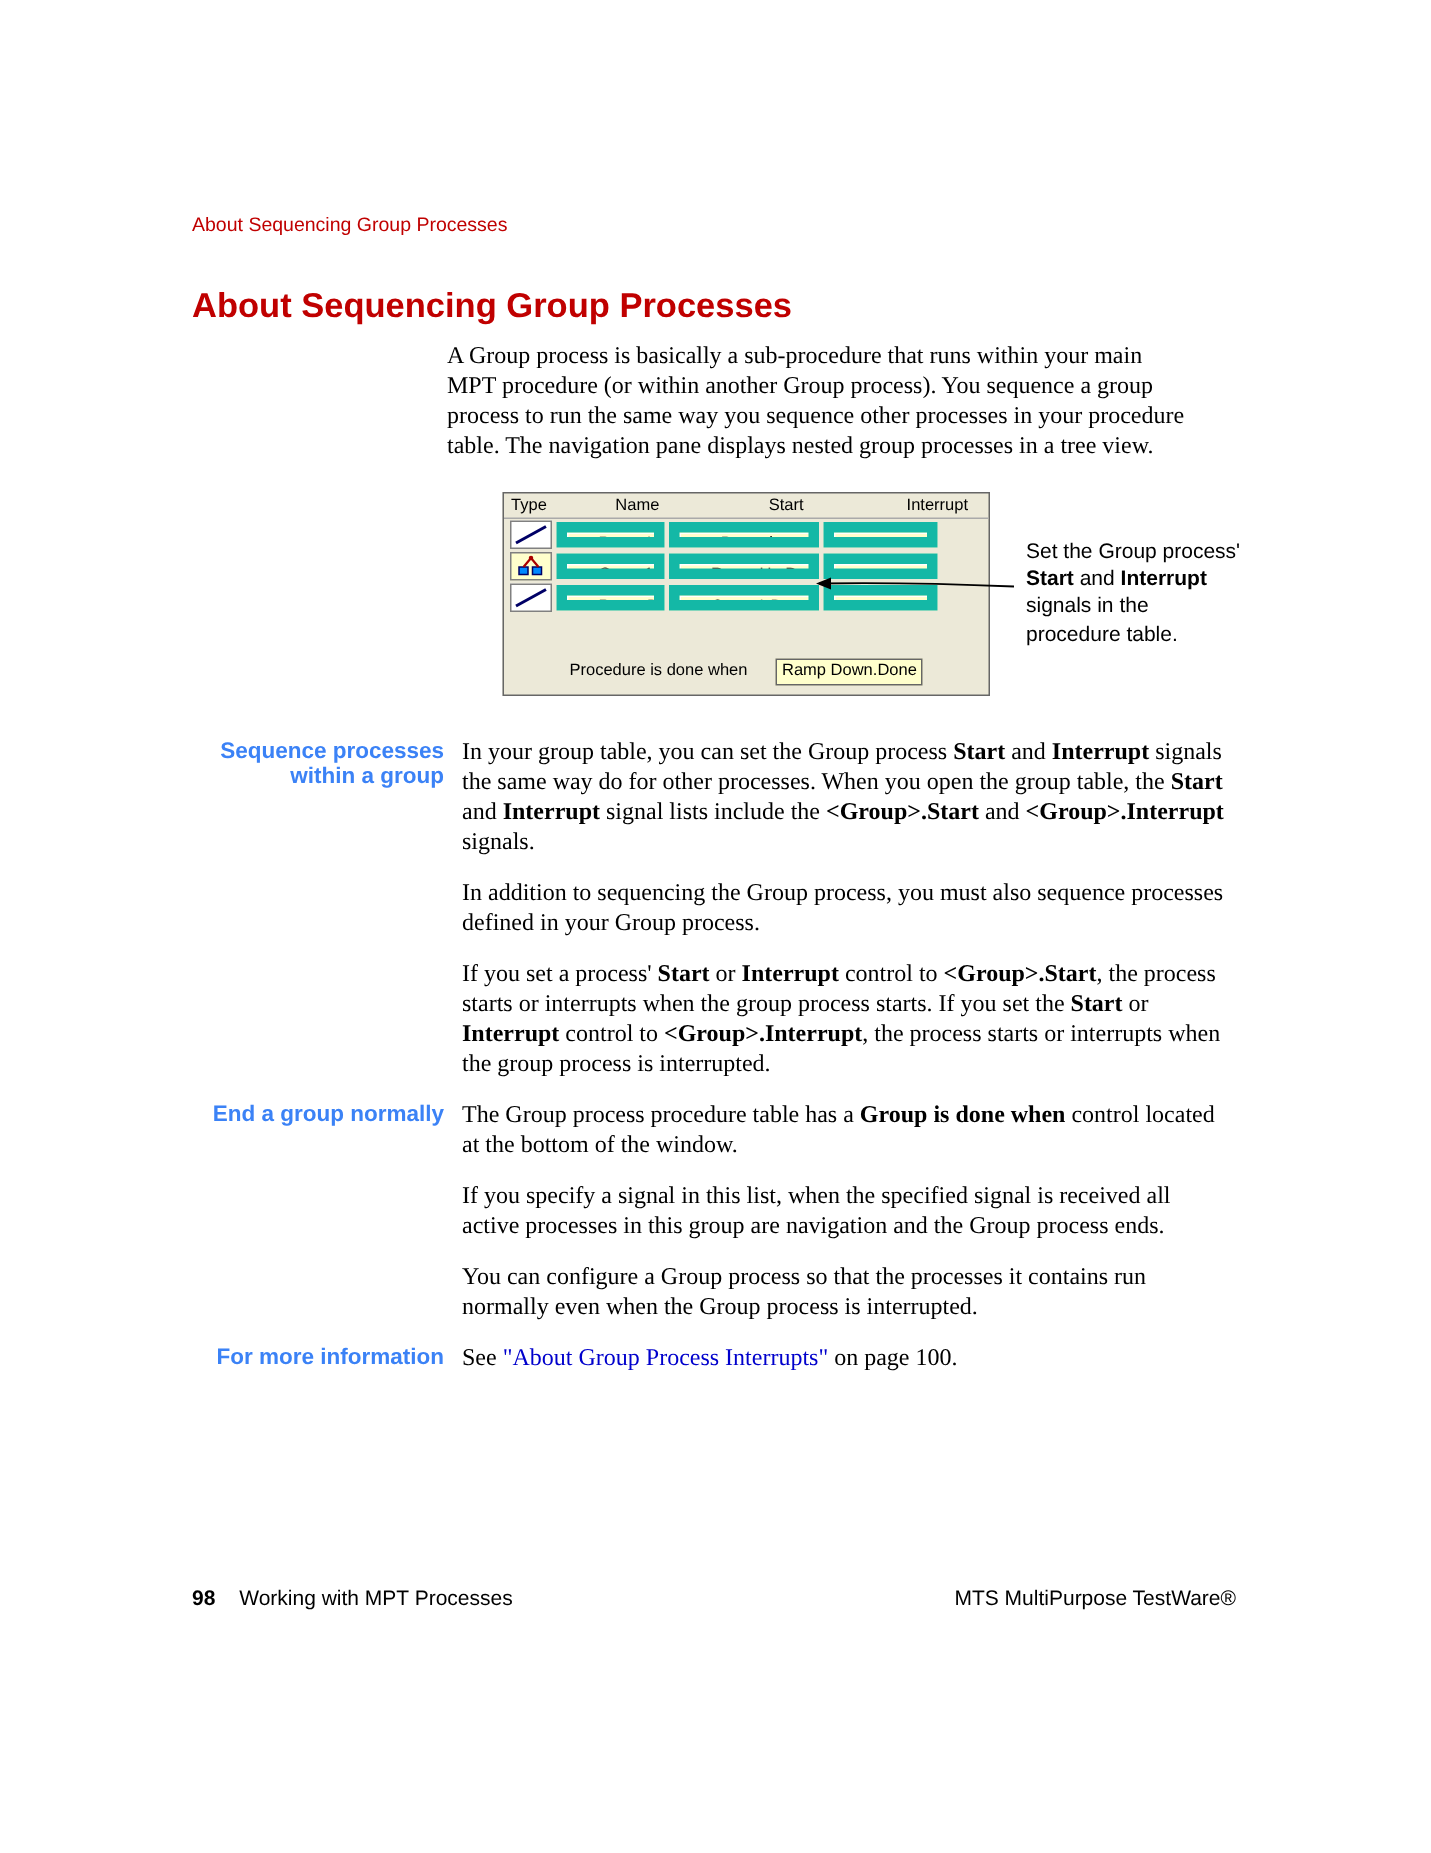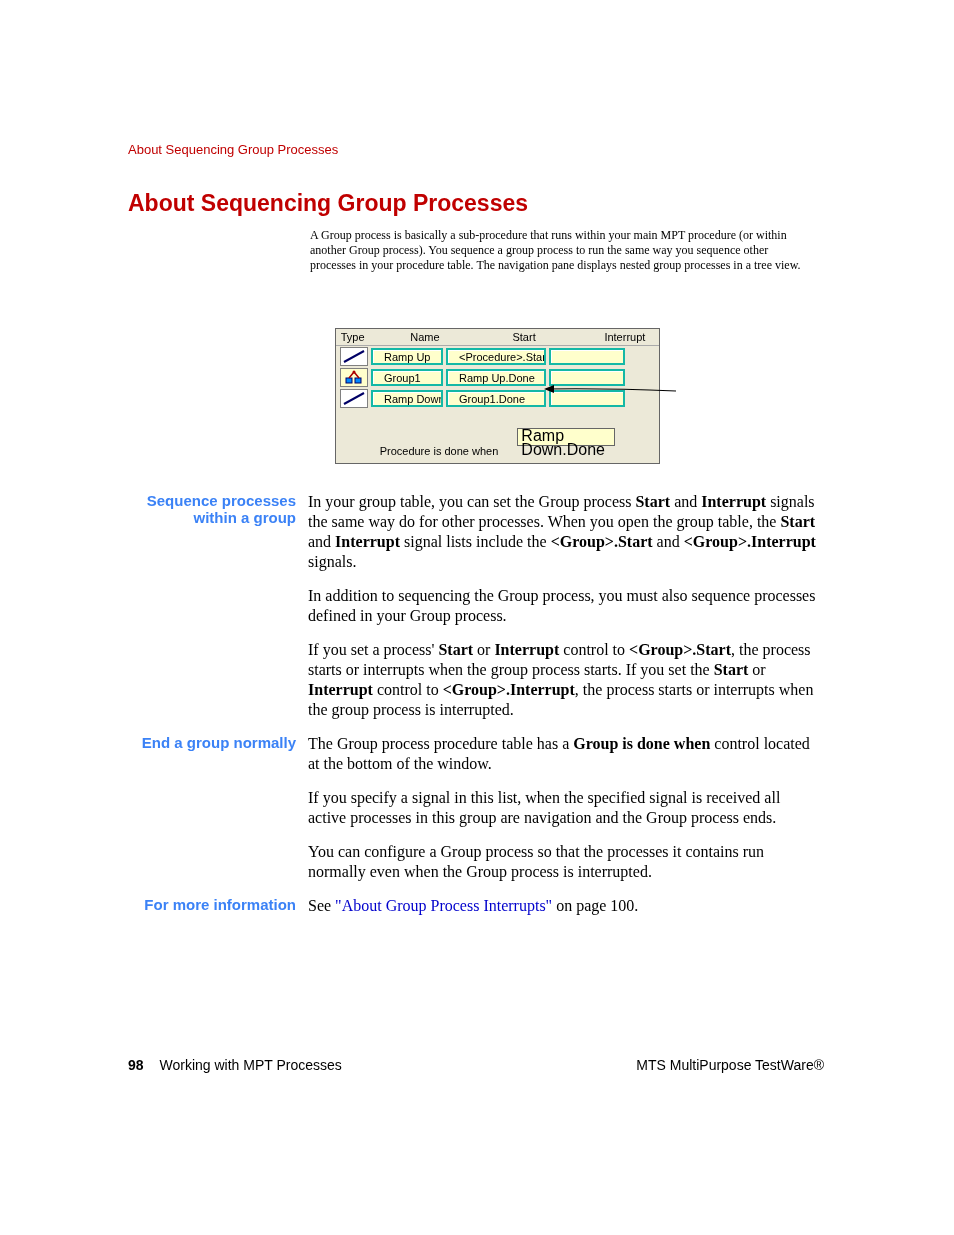--- a/index.html
+++ b/index.html
@@ -33,23 +33,23 @@
     left: 128px;
     font-family: Arial, Helvetica, sans-serif;
     font-size: 23px;
     font-weight: bold;
     color: #c00000;
     margin: 0;
   }
   .intro {
     position: absolute;
     top: 228px;
-    left: 310px;
+    left: 298px;
     width: 500px;
-    font-size: 12px;
+    font-size: 16px;
     line-height: 1.25;
   }
 
   
   .figure {
     position: absolute;
     top: 328px;
     left: 335px;
     width: 325px;
     height: 136px;
@@ -83,45 +83,46 @@
   .icon-box {
     width: 26px; height: 17px;
     background: #fff; border: 1px solid #808080;
     display:flex;align-items:center;justify-content:center;
     font-size:10px;
     position:relative;
   }
   .cell {
     height: 17px;
     background: #ffffcc;
-    border: 2px solid #14b8a6;
+    border: 7px solid #14b8a6;
     box-shadow: inset 1px 1px 0 #fff;
     box-sizing: border-box;
-    padding: 0 11px;
+    padding: 0 21px;
     font-size: 11px;
     line-height: 15px;
     overflow: hidden;
     white-space: nowrap;
+    text-decoration: underline;
   }
   .name-cell  { width: 72px; }
   .start-cell { width: 100px; }
   .int-cell   { width: 76px; }
 
   .fig-footer {
     position: absolute;
     bottom: 6px;
     left: 0; right: 0;
     text-align: center;
     font-size: 11px;
   }
   .done-cell {
     display: inline-block;
     height: 16px; width: 90px;
     background: #ffffcc; border: 1px solid #666;
-    font-size: 16px; line-height: 14px; padding: 0 3px;
+    font-size: 11px; line-height: 14px; padding: 0 3px;
     text-align: left;
     margin-left: 16px;
   }
 
   .callout {
     position: absolute;
     top: 358px;
     left: 684px;
     width: 145px;
     font-family: Arial, Helvetica, sans-serif;
@@ -240,20 +241,23 @@
   </div>
 </div>
 
 <div class="callout-line">
   <svg viewBox="0 0 132 14" style="overflow:visible">
     <path d="M132 0 Q60 -3 2 -2" fill="none" stroke="#000" stroke-width="1.2"></path>
     <polygon points="0,-2 10,-6 10,2" fill="#000"></polygon>
   </svg>
 </div>
 
+<div class="callout">
+  <span>Set the Group process' </span><b>Start</b><span> and </span><b>Interrupt</b><span> signals in the procedure table.</span>
+</div>
 
 <div class="sec sec1">
   <div class="sec-label">Sequence processes within a group</div>
   <div class="sec-body">
     <p>
       <span>In your group table, you can set the Group process </span><b>Start</b><span> and </span><b>Interrupt</b><span> signals the same way do for other processes. When you open the group table, the </span><b>Start</b><span> and </span><b>Interrupt</b><span> signal lists include the </span><b>&lt;Group&gt;.Start</b><span> and </span><b>&lt;Group&gt;.Interrupt</b><span> signals.</span>
     </p>
     <p>In addition to sequencing the Group process, you must also sequence processes defined in your Group process.</p>
     <p>
       <span>If you set a process' </span><b>Start</b><span> or </span><b>Interrupt</b><span> control to </span><b>&lt;Group&gt;.Start</b><span>, the process starts or interrupts when the group process starts. If you set the </span><b>Start</b><span> or </span><b>Interrupt</b><span> control to </span><b>&lt;Group&gt;.Interrupt</b><span>, the process starts or interrupts when the group process is interrupted.</span>

